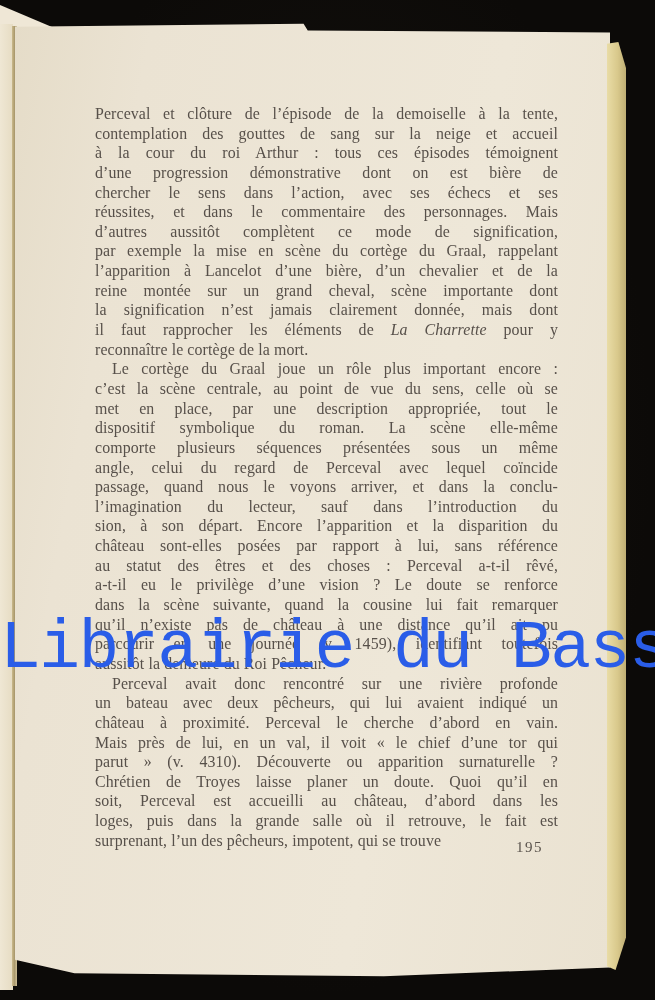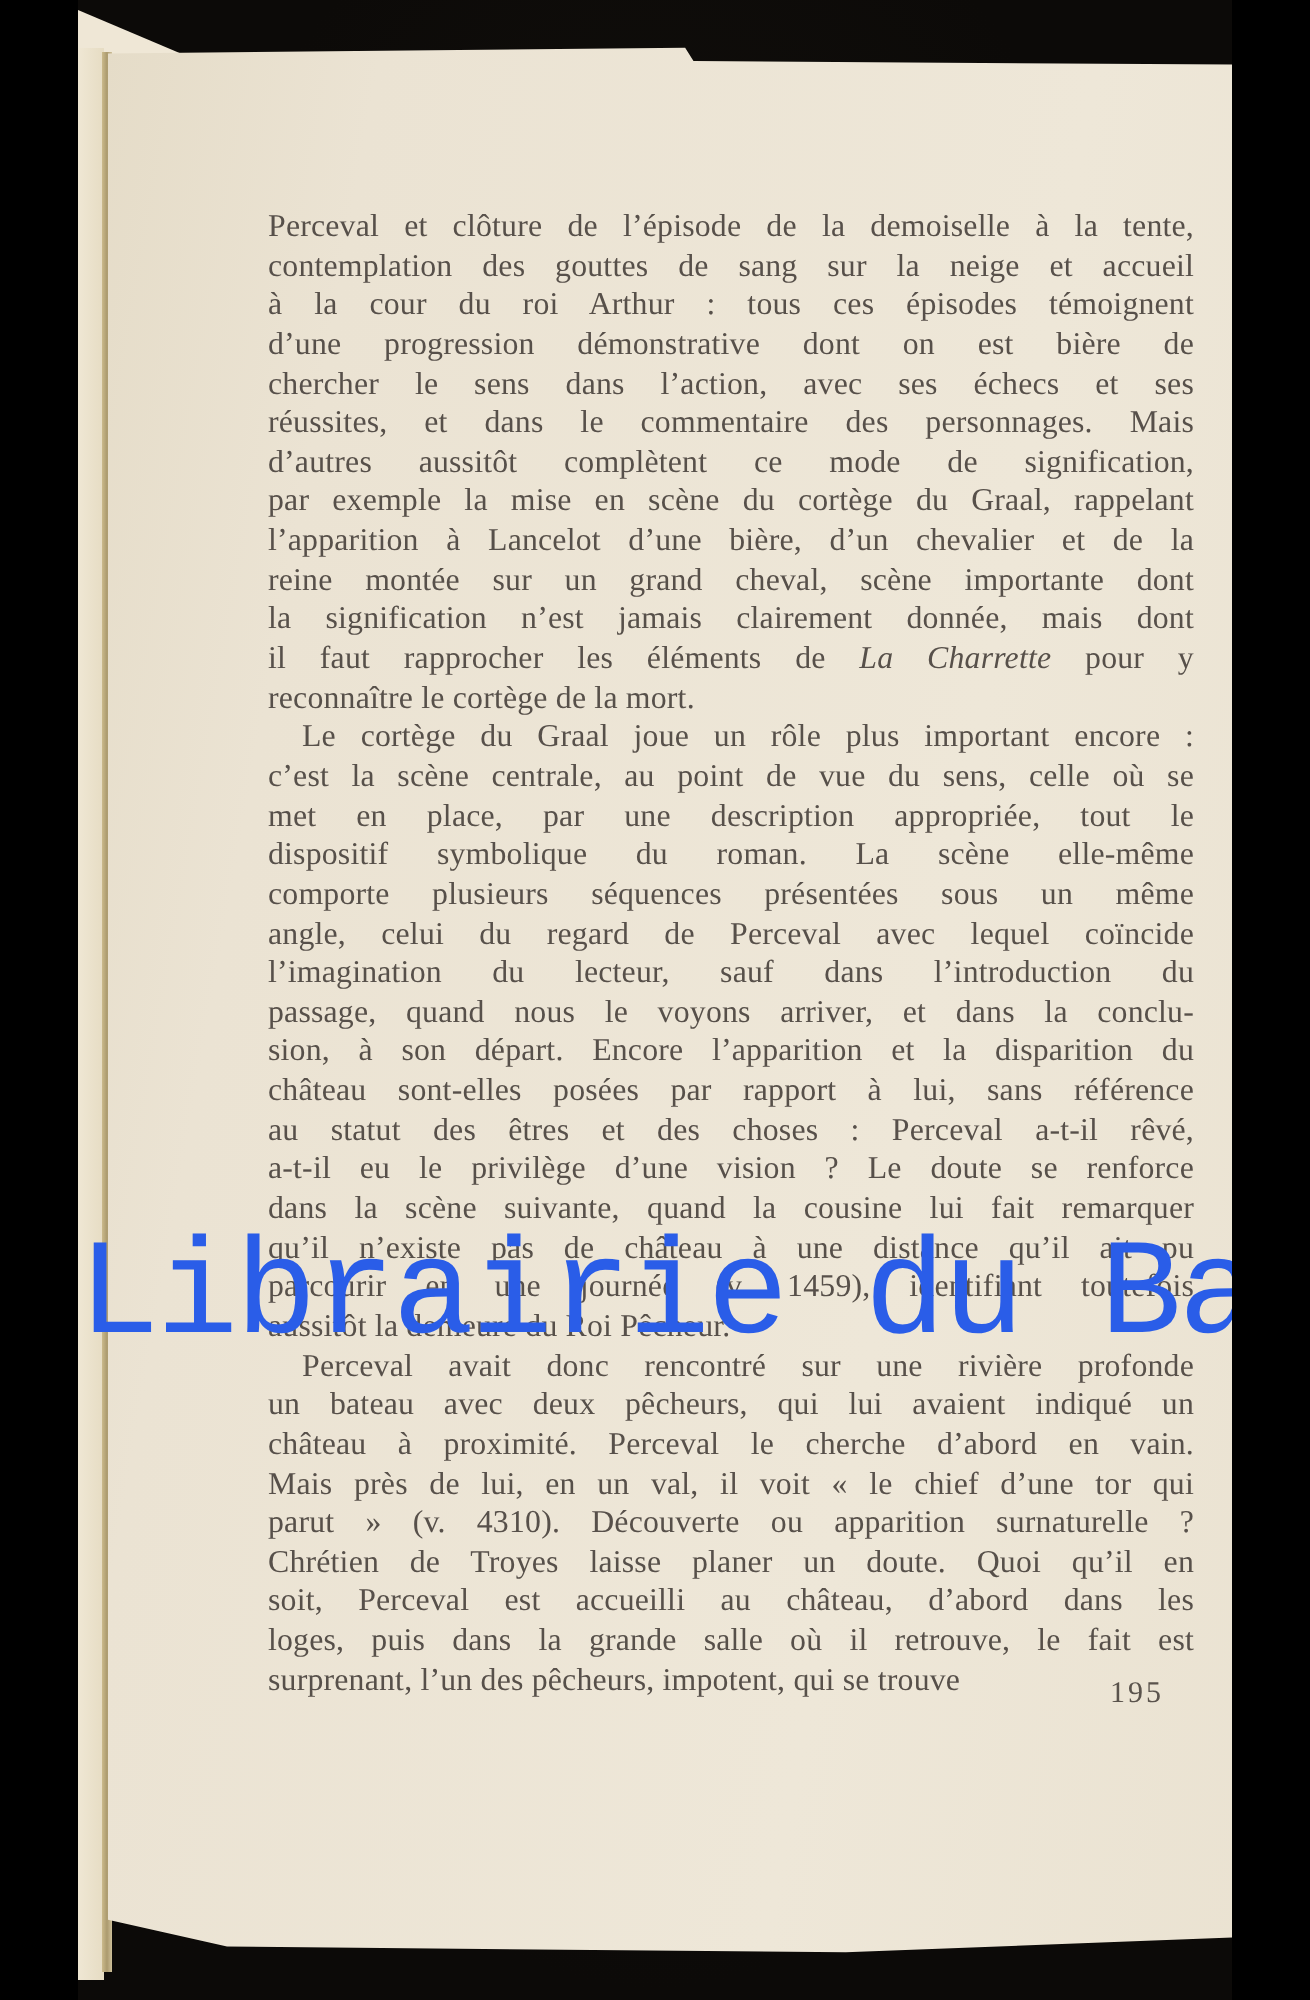--- a/index.html
+++ b/index.html
@@ -1,18 +1,18 @@
 <!DOCTYPE html>
 <html><head>
 <meta charset="utf-8">
 <style>
   html, body { margin: 0; padding: 0; background: #000; }
   #frame {
     position: relative;
-    width: 577px;
+    width: 655px;
     height: 1000px;
     margin: 0 auto;
     background: radial-gradient(ellipse at 50% 45%, #16130f 0%, #0c0a08 70%);
     overflow: hidden;
     font-family: "Liberation Serif", serif;
   }
   
   #facing-sliver {
     position: absolute;
     left: 0; top: 24px;
@@ -118,22 +118,22 @@
         <div class="line">il faut rapprocher les éléments de <i>La Charrette</i> pour y</div>
         <div class="line last">reconnaître le cortège de la mort.</div>
       </div>
       <div class="para indent">
         <div class="line first">Le cortège du Graal joue un rôle plus important encore :</div>
         <div class="line">c’est la scène centrale, au point de vue du sens, celle où se</div>
         <div class="line">met en place, par une description appropriée, tout le</div>
         <div class="line">dispositif symbolique du roman. La scène elle-même</div>
         <div class="line">comporte plusieurs séquences présentées sous un même</div>
         <div class="line">angle, celui du regard de Perceval avec lequel coïncide</div>
+        <div class="line">passage, quand nous le voyons arriver, et dans la conclu-</div>
         <div class="line">l’imagination du lecteur, sauf dans l’introduction du</div>
-        <div class="line">passage, quand nous le voyons arriver, et dans la conclu-</div>
         <div class="line">sion, à son départ. Encore l’apparition et la disparition du</div>
         <div class="line">château sont-elles posées par rapport à lui, sans référence</div>
         <div class="line">au statut des êtres et des choses : Perceval a-t-il rêvé,</div>
         <div class="line">a-t-il eu le privilège d’une vision ? Le doute se renforce</div>
         <div class="line">dans la scène suivante, quand la cousine lui fait remarquer</div>
         <div class="line">qu’il n’existe pas de château à une distance qu’il ait pu</div>
         <div class="line">parcourir en une journée (v. 1459), identifiant toutefois</div>
         <div class="line last">aussitôt la demeure du Roi Pêcheur.</div>
       </div>
       <div class="para indent">

